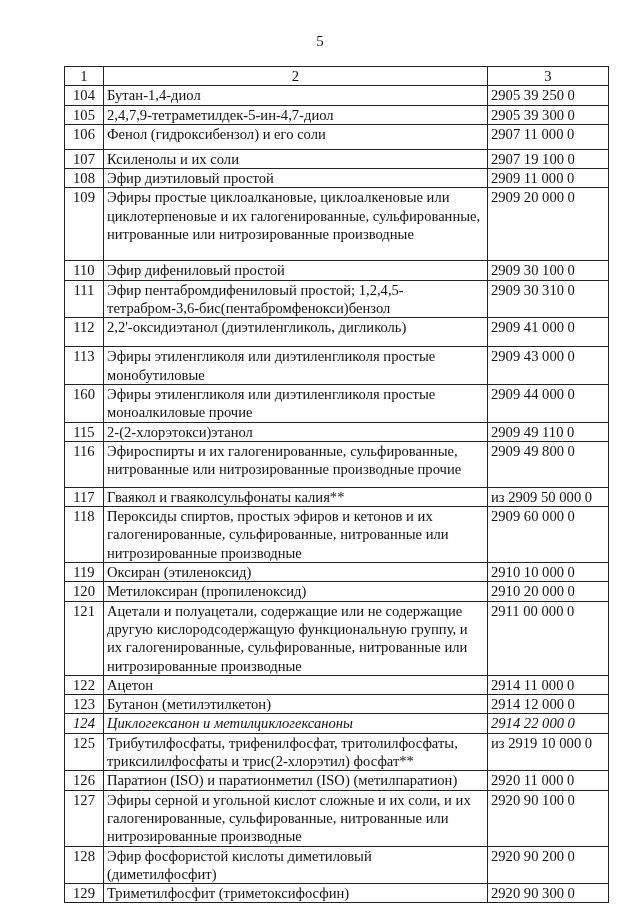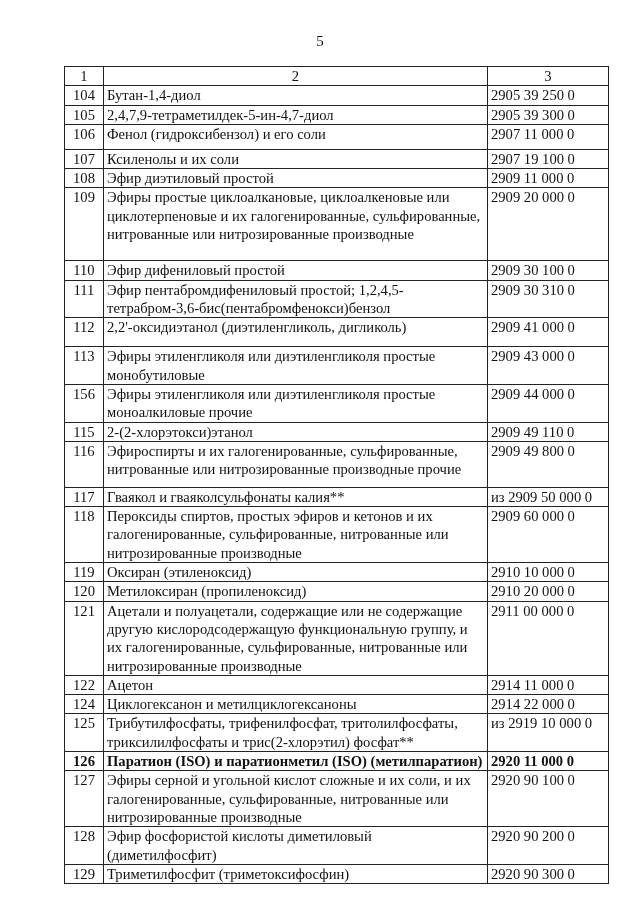--- a/index.html
+++ b/index.html
@@ -90,21 +90,21 @@
         <td class="num">112</td>
         <td class="name">2,2'-оксидиэтанол (диэтиленгликоль, дигликоль)</td>
         <td class="code">2909 41 000 0</td>
       </tr>
       <tr style="height: 36px;">
         <td class="num">113</td>
         <td class="name">Эфиры этиленгликоля или диэтиленгликоля простые монобутиловые</td>
         <td class="code">2909 43 000 0</td>
       </tr>
       <tr style="height: 37px;">
-        <td class="num">156</td>
+        <td class="num">160</td>
         <td class="name">Эфиры этиленгликоля или диэтиленгликоля простые моноалкиловые прочие</td>
         <td class="code">2909 44 000 0</td>
       </tr>
       <tr style="height: 18px;">
         <td class="num">115</td>
         <td class="name">2-(2-хлорэтокси)этанол</td>
         <td class="code">2909 49 110 0</td>
       </tr>
       <tr style="height: 46px;">
         <td class="num">116</td>
@@ -134,31 +134,36 @@
       <tr style="height: 73px;">
         <td class="num">121</td>
         <td class="name">Ацетали и полуацетали, содержащие или не содержащие другую кислородсодержащую функциональную группу, и их галогенированные, сульфированные, нитрованные или нитрозированные производные</td>
         <td class="code">2911 00 000 0</td>
       </tr>
       <tr style="height: 19px;">
         <td class="num">122</td>
         <td class="name">Ацетон</td>
         <td class="code">2914 11 000 0</td>
       </tr>
-      <tr style="height: 19px;">
+      <tr style="height: 18px;">
+        <td class="num">123</td>
+        <td class="name">Бутанон (метилэтилкетон)</td>
+        <td class="code">2914 12 000 0</td>
+      </tr>
+      <tr style="height: 19px; font-style: italic;">
         <td class="num">124</td>
         <td class="name">Циклогексанон и метилциклогексаноны</td>
         <td class="code">2914 22 000 0</td>
       </tr>
       <tr style="height: 36px; margin-top: 38px;">
         <td class="num">125</td>
         <td class="name">Трибутилфосфаты, трифенилфосфат, тритолилфосфаты, триксилилфосфаты и трис(2-хлорэтил) фосфат**</td>
         <td class="code">из 2919 10 000 0</td>
       </tr>
-      <tr style="height: 19px; font-weight: bold;">
+      <tr style="height: 19px;">
         <td class="num">126</td>
         <td class="name">Паратион (ISO) и паратионметил (ISO) (метилпаратион)</td>
         <td class="code">2920 11 000 0</td>
       </tr>
       <tr style="height: 54px;">
         <td class="num">127</td>
         <td class="name">Эфиры серной и угольной кислот сложные и их соли, и их галогенированные, сульфированные, нитрованные или нитрозированные производные</td>
         <td class="code">2920 90 100 0</td>
       </tr>
       <tr style="height: 34px; padding-left: 16px;">

